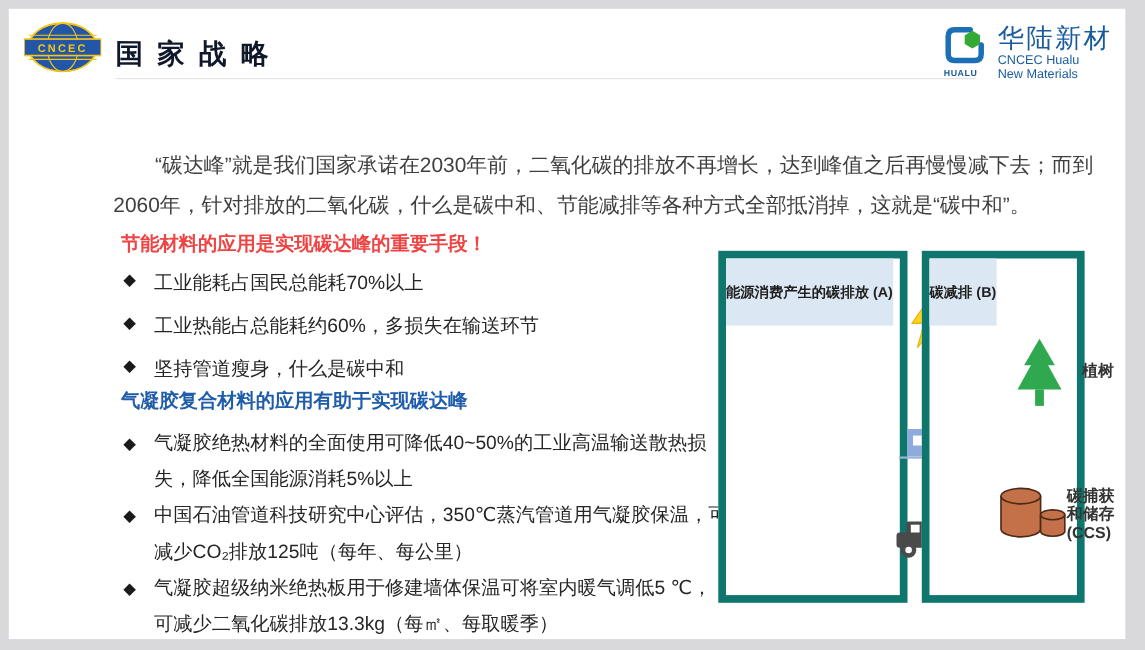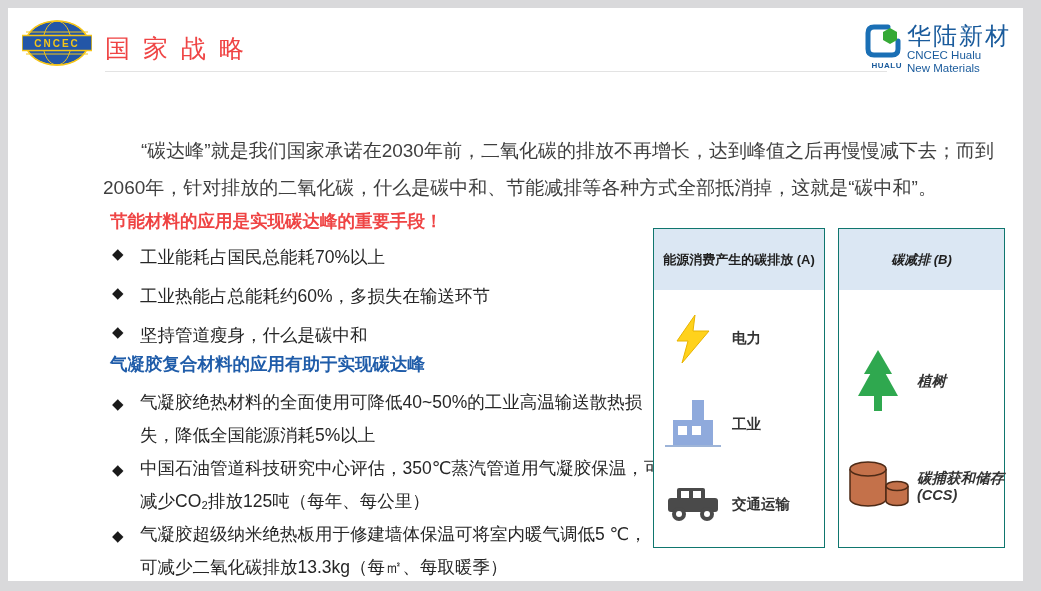--- a/index.html
+++ b/index.html
@@ -13,29 +13,29 @@
   .slide {
     position:absolute; left:8px; top:8px;
     width:1015px; height:573px;
     background:#ffffff;
   }
 
   
   .hdr-logo { position:absolute; left:14px; top:10px; width:70px; height:50px; }
   .hdr-title {
     position:absolute; left:97px; top:24px;
-    font-size:25px; font-weight:normal; color:#ef4444;
+    font-size:25px; font-weight:bold; color:#0f172a;
     letter-spacing:13px;
   }
   .hdr-divider {
     position:absolute; left:97px; top:63px; width:782px; height:1px;
     background:#e3e3e3;
   }
   .brand { position:absolute; right:12px; top:15px; display:flex; align-items:flex-start; }
-  .brand-mark { width:44px; text-align:right; margin-right:5px; }
+  .brand-mark { width:44px; text-align:left; margin-right:5px; }
   .brand-mark .hualu-word { font-size:8px; font-weight:bold; color:#1a5b9c; letter-spacing:.5px; margin-top:-2px; }
   .brand-text .cn { font-size:24px; font-weight:normal; color:#1a5b9c; letter-spacing:2px; line-height:26px; }
   .brand-text .en { font-size:11.5px; font-weight:normal; color:#1a5b9c; line-height:13px; }
 
   
   .h1 {
     position:absolute; left:95px; top:90px;
     font-size:20px; font-weight:bold; color:#17375e;
   }
   .para {
@@ -48,25 +48,25 @@
   .list2 li { position:relative; padding-left:28px; font-size:17.5px; color:#262626; margin-bottom:15px; }
   .h3 { position:absolute; left:102px; top:344px; font-size:17.5px; font-weight:bold; color:#1f5ca9; }
   .list3 { position:absolute; left:104px; top:378px; width:552px; list-style:none; }
   .list3 li { position:relative; padding-left:28px; font-size:17.5px; color:#262626; line-height:33px; margin-bottom:0; }
   .diamond { position:absolute; left:0; top:0; color:#1a1a1a; font-size:15px; }
   .list3 .diamond { top:1px; }
 
   
   .boxA, .boxB {
     position:absolute; top:220px; height:320px;
-    background:#ffffff; border:1px solid #0f766e;
-    display:flex; flex-direction:column;
+    background:#ffffff; border:7px solid #0f766e;
+    display:flex; flex-direction:row;
   }
   .boxA { left:645px; width:172px; }
-  .boxB { left:830px; width:167px;font-style:italic; }
+  .boxB { left:830px; width:148px; }
   .box-head {
     height:61px; background:#dbe7f3;
     display:flex; align-items:center; justify-content:center;
     font-size:13px; font-weight:bold; color:#1f1f1f;
     white-space:nowrap;
   }
   .box-body { flex:1; display:flex; flex-direction:column; }
   .boxA .box-body { justify-content:space-around; padding:6px 0; }
   .boxB .box-body { justify-content:space-around; padding:9px 0;margin-top:28px; }
   .prow { display:flex; align-items:center; }

